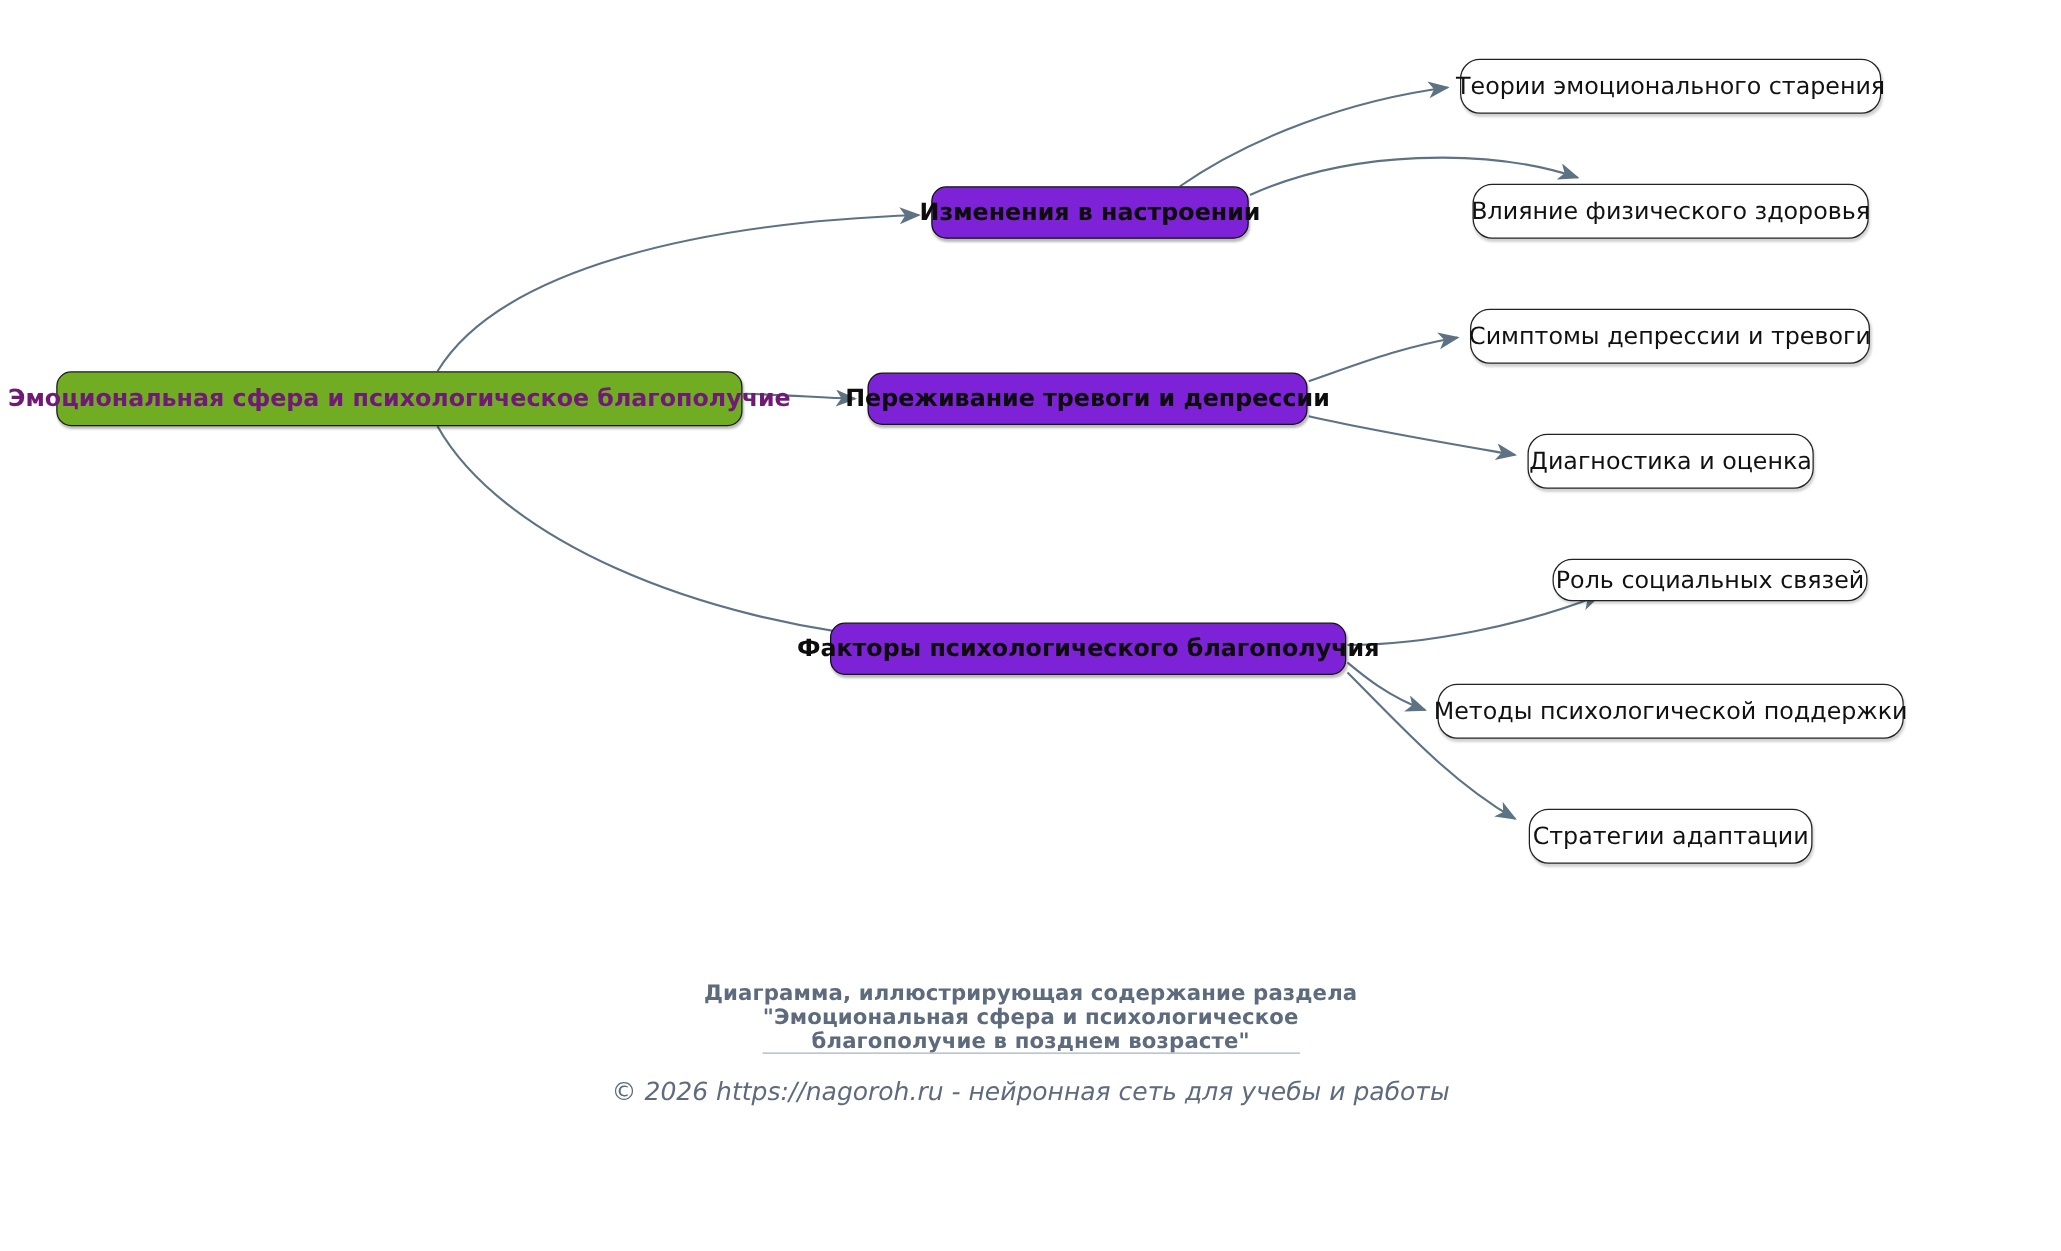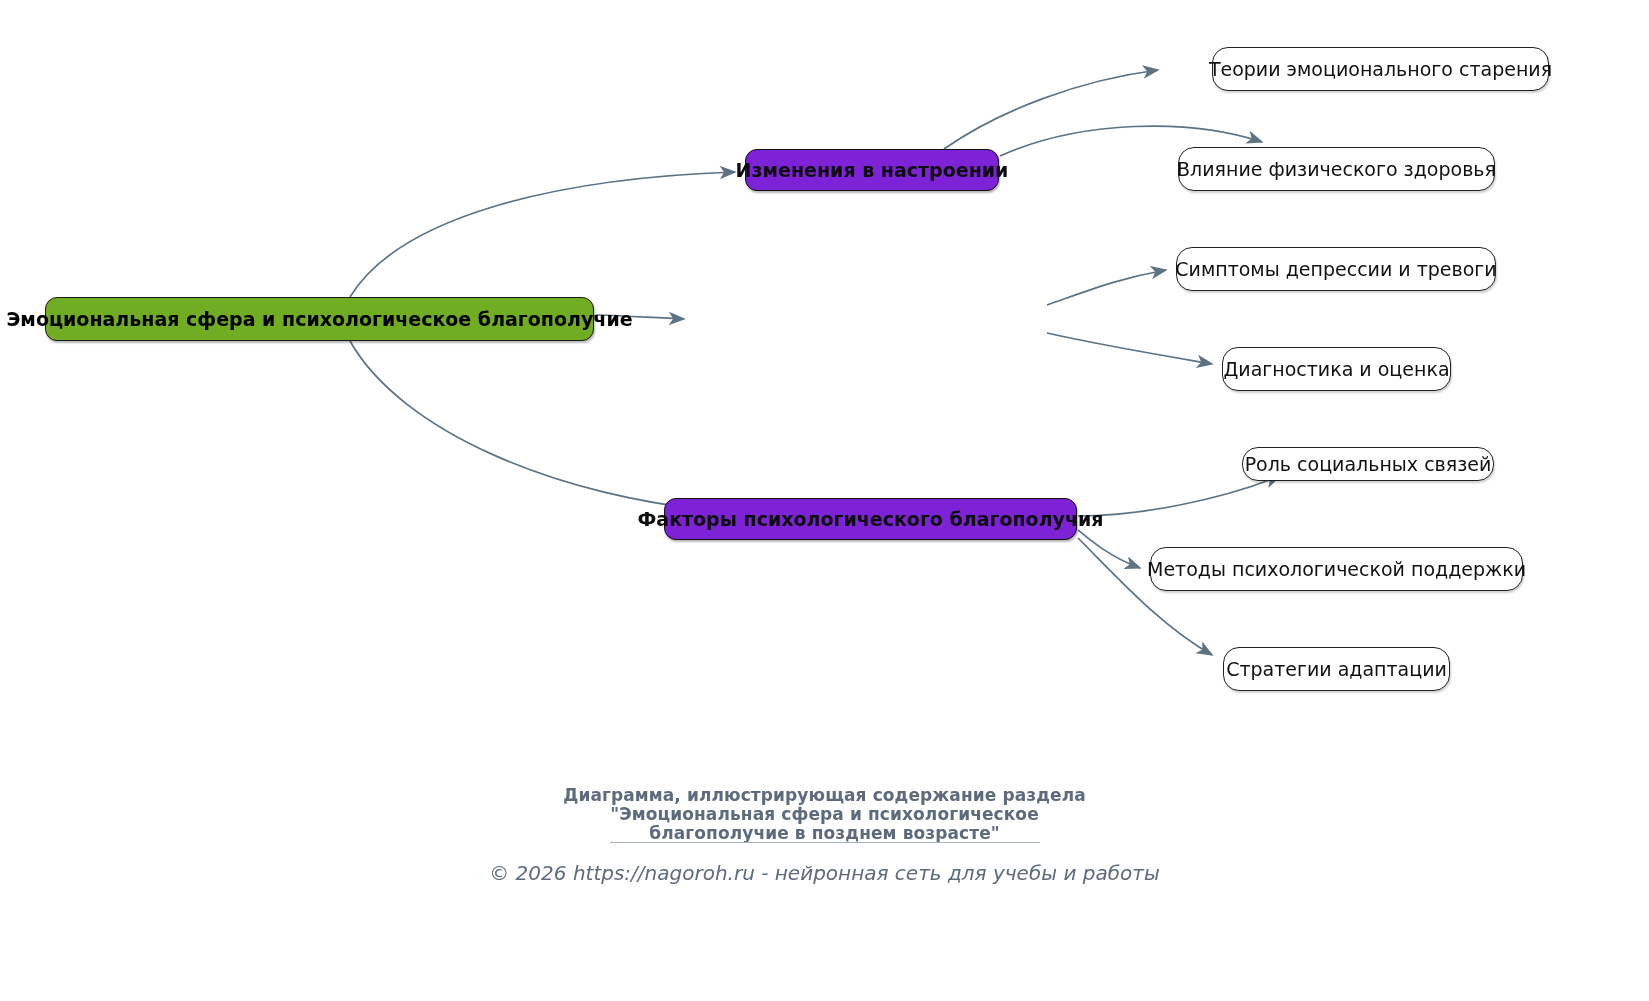--- a/index.html
+++ b/index.html
@@ -37,21 +37,21 @@
     white-space: nowrap;
     line-height: 1;
   }
   .node-label {
     display: block;
     white-space: nowrap;
   }
   .node-root {
     background: #70ad22;
     border: 1.6px solid #1a1a1a;
-    color: #000000;
+    color: #701a75;
     font-size: 19px;
     font-weight: 700;
     padding: 0 16px;
     box-shadow: 1px 2px 2px rgba(0,0,0,0.28);
   }
   .node-mid {
     background: #7d22d6;
     border: 1.6px solid #101010;
     color: #0d0d0d;
     font-size: 19px;
@@ -129,27 +129,30 @@
     <path d="M 1078 538 C 1120 580 1160 625 1212 655" fill="none" stroke="#5d7384" stroke-width="1.7" marker-end="url(#arrow)"></path>
   </svg>
 
   <div class="node node-root" style="left:45px; top:297px; width:549px; height:44px;">
     <span class="node-label">Эмоциональная сфера и психологическое благополучие</span>
   </div>
 
   <div class="node node-mid" style="left:745px; top:149px; width:254px; height:42px;">
     <span class="node-label">Изменения в настроении</span>
   </div>
-  <div class="node node-leaf" style="left:1168px; top:47px; width:337px; height:44px;margin-left:44px;">
+  <div class="node node-leaf" style="left:1168px; top:47px; width:337px; height:44px;">
     <span class="node-label">Теории эмоционального старения</span>
   </div>
   <div class="node node-leaf" style="left:1178px; top:147px; width:317px; height:44px;">
     <span class="node-label">Влияние физического здоровья</span>
   </div>
 
+  <div class="node node-mid" style="left:694px; top:298px; width:352px; height:42px;">
+    <span class="node-label">Переживание тревоги и депрессии</span>
+  </div>
   <div class="node node-leaf" style="left:1176px; top:247px; width:320px; height:44px;border-radius:16px;">
     <span class="node-label">Симптомы депрессии и тревоги</span>
   </div>
   <div class="node node-leaf" style="left:1222px; top:347px; width:229px; height:44px;">
     <span class="node-label">Диагностика и оценка</span>
   </div>
 
   <div class="node node-mid" style="left:664px; top:498px; width:413px; height:42px;">
     <span class="node-label">Факторы психологического благополучия</span>
   </div>

